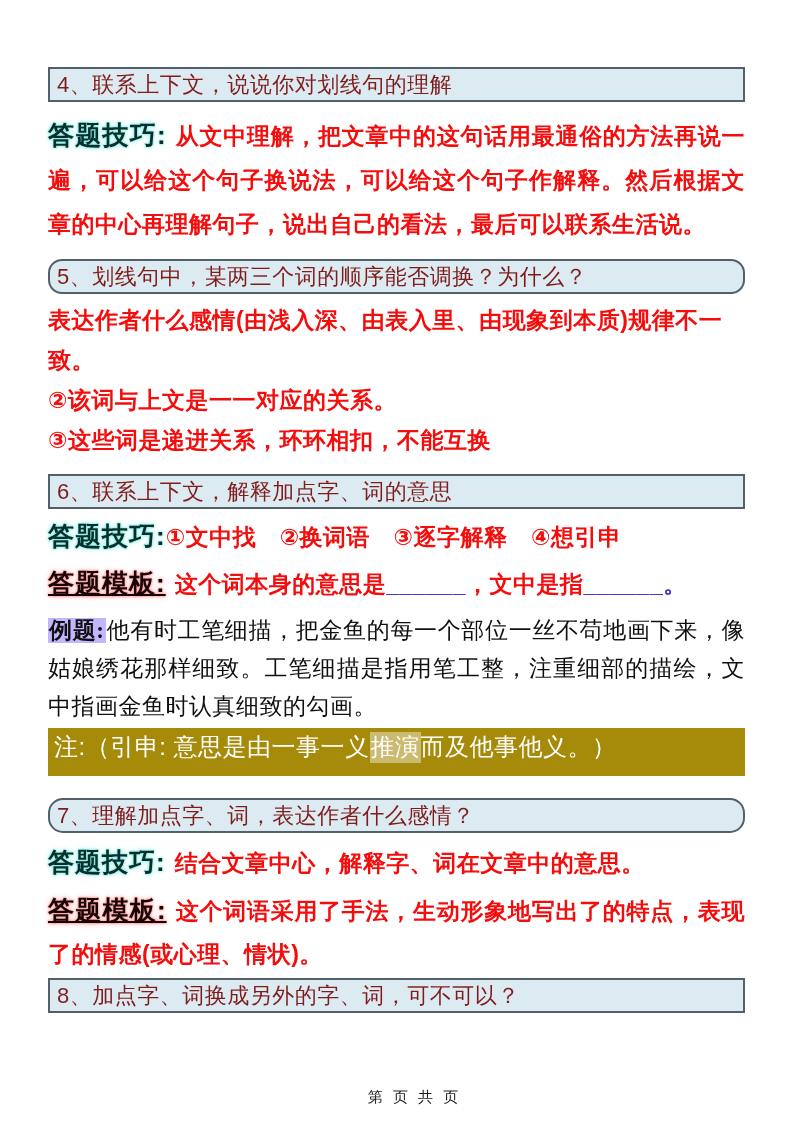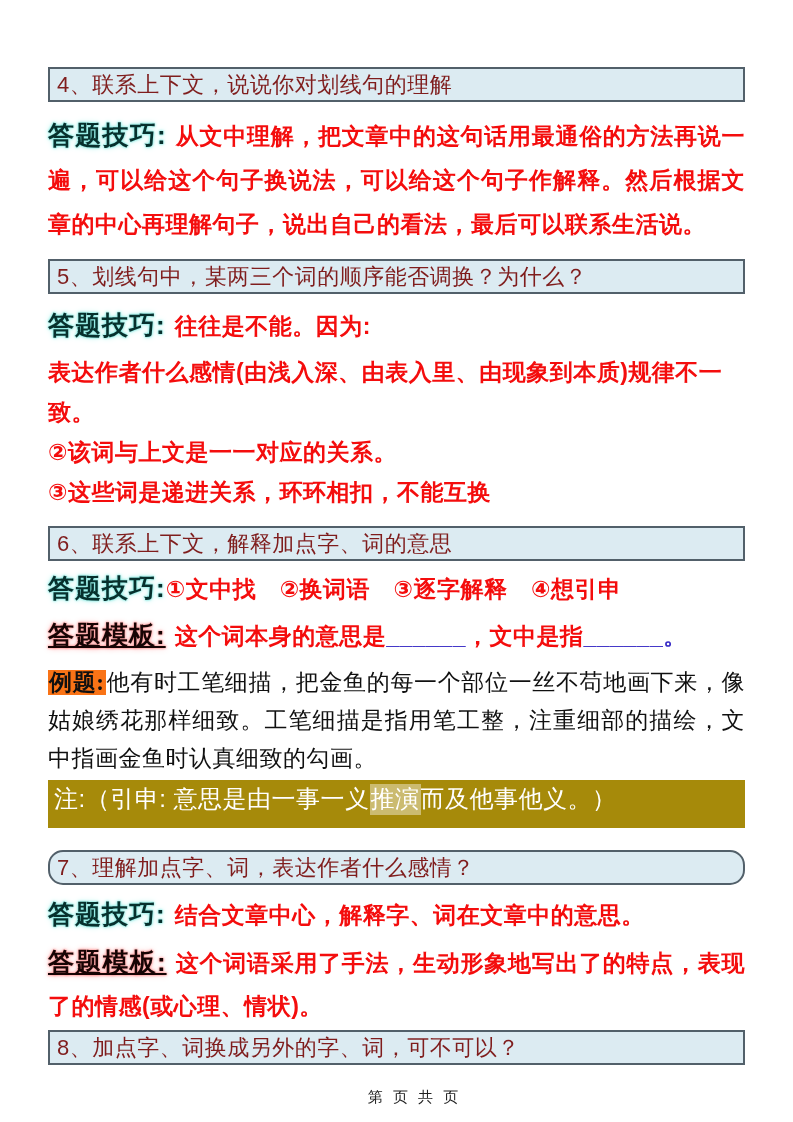--- a/index.html
+++ b/index.html
@@ -68,40 +68,40 @@
   .example {
     font-family:"Liberation Serif","DejaVu Serif",serif;
     font-size:23px;
     line-height:38px;
     color:#101010;
     letter-spacing:0.5px;
     text-align:justify;
   }
   .lbl-example {
     font-weight:bold;
-    background:#f97316;
+    background:#c4b5fd;
     padding:0 2px 0 1px;
   }
   .notebar {
     margin-top:2px;
     width:697px; height:48px;
     background:#a68a0a;
     color:#ffffff;
     font-size:24px;
     line-height:37px;
     padding-left:6px;
     letter-spacing:0.5px;
     white-space:nowrap;
     overflow:hidden;
   }
   .notebar .note-hl {
     background:rgba(255,255,255,0.42);
     padding:1px 1px 3px 1px;
   }
-  .sec5-box { margin-top:13px; }
+  .sec5-box { margin-top:13px;border-radius:14px; }
   .sec6-box { margin-top:14px; }
   .sec7-box { margin-top:22px;border-radius:15px; }
   .sec8-box { margin-top:2px; }
   .footer {
     position:absolute;
     left:0; top:1088px;
     width:793px;
     text-align:center;
     font-size:15px;
     color:#1f1f1f;
@@ -120,23 +120,20 @@
     </div>
     <p class="tip m-t11">
       <span class="lbl lbl-technique">答题技巧:</span><span class="red after-lbl">从文中理解，把文章中的这句话用最通俗的方法再说一遍，可以给这个句子换说法，可以给这个句子作解释。然后根据文章的中心再理解句子，说出自己的看法，最后可以联系生活说。</span>
     </p>
   </section>
 
   <section class="sec5">
     <div class="qbox sec5-box">
       <span>5、划线句中，某两三个词的顺序能否调换？为什么？</span>
     </div>
-    <p class="tip m-t11">
-      <span class="lbl lbl-technique">答题技巧:</span><span class="red after-lbl">往往是不能。因为:</span>
-    </p>
     <div class="points m-t6">
       <div class="red">表达作者什么感情(由浅入深、由表入里、由现象到本质)规律不一致。</div>
       <div class="red">②该词与上文是一一对应的关系。</div>
       <div class="red">③这些词是递进关系，环环相扣，不能互换</div>
     </div>
   </section>
 
   <section class="sec6">
     <div class="qbox sec6-box">
       <span>6、联系上下文，解释加点字、词的意思</span>

